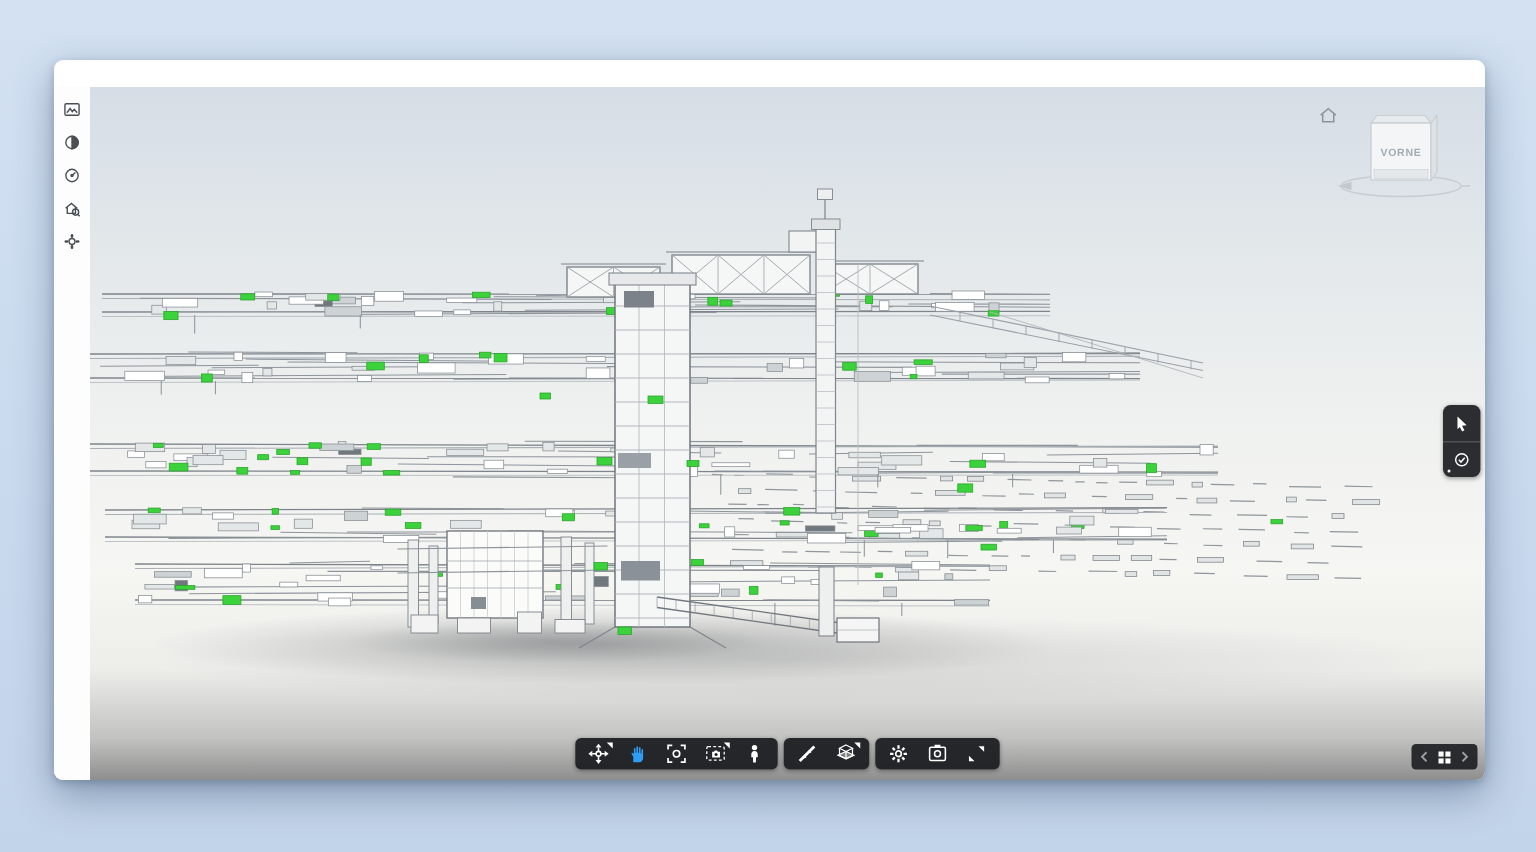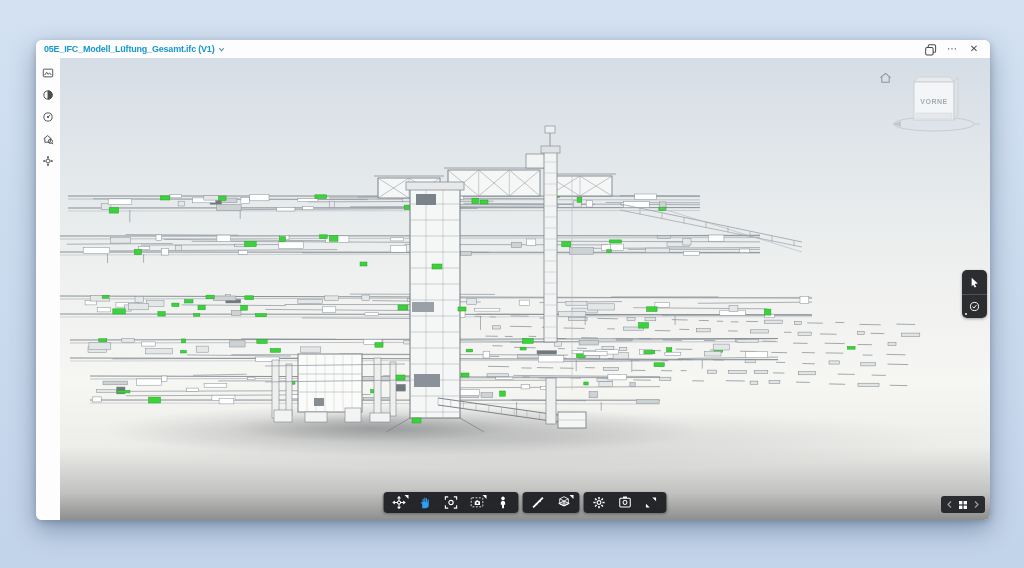--- a/index.html
+++ b/index.html
@@ -48,38 +48,20 @@
   .view-switcher { position:absolute; right:5px; bottom:7px; height:17px;
     background:rgba(30,32,35,.92); border-radius:3px; display:flex; align-items:center; gap:5px; padding:0 5px; }
   .vs-btn { display:flex; align-items:center; justify-content:center; cursor:pointer; }
 </style>
 </head>
 <body>
 
 <div class="desktop">
   <div class="app-window">
 
-    <div class="titlebar">
-      <div class="doc-title">
-        <span>05E_IFC_Modell_Lüftung_Gesamt.ifc (V1)</span>
-        <svg class="chev" viewBox="0 0 8 8">
-            <polyline points="1.5,2.5 4,5.5 6.5,2.5" fill="none" stroke="#5a8fb0" stroke-width="1.2"></polyline>
-          </svg>
-      </div>
-      <div class="win-controls">
-        <div class="win-btn">
-          <svg width="13" height="13" viewBox="0 0 14 14" fill="none" stroke="#45494e" stroke-width="1.1">
-            <rect x="4.5" y="2" width="8" height="8" rx="1.5"></rect>
-              <rect x="1.8" y="4.8" width="8" height="8" rx="1.5" fill="#fdfdfd"></rect>
-          </svg>
-        </div>
-        <div class="win-btn">⋯</div>
-        <div class="win-btn">✕</div>
-      </div>
-    </div>
 
     <div class="sidebar">
       <div class="side-btn">
         <svg viewBox="0 0 14 14">
             <rect x="1.5" y="2.5" width="11" height="9" rx="1"></rect>
             <path d="M3 9.5 L5.5 6.2 7.3 8.6 8.8 6.8 11 9.5"></path>
           </svg>
       </div>
       <div class="side-btn">
         <svg viewBox="0 0 14 14">

